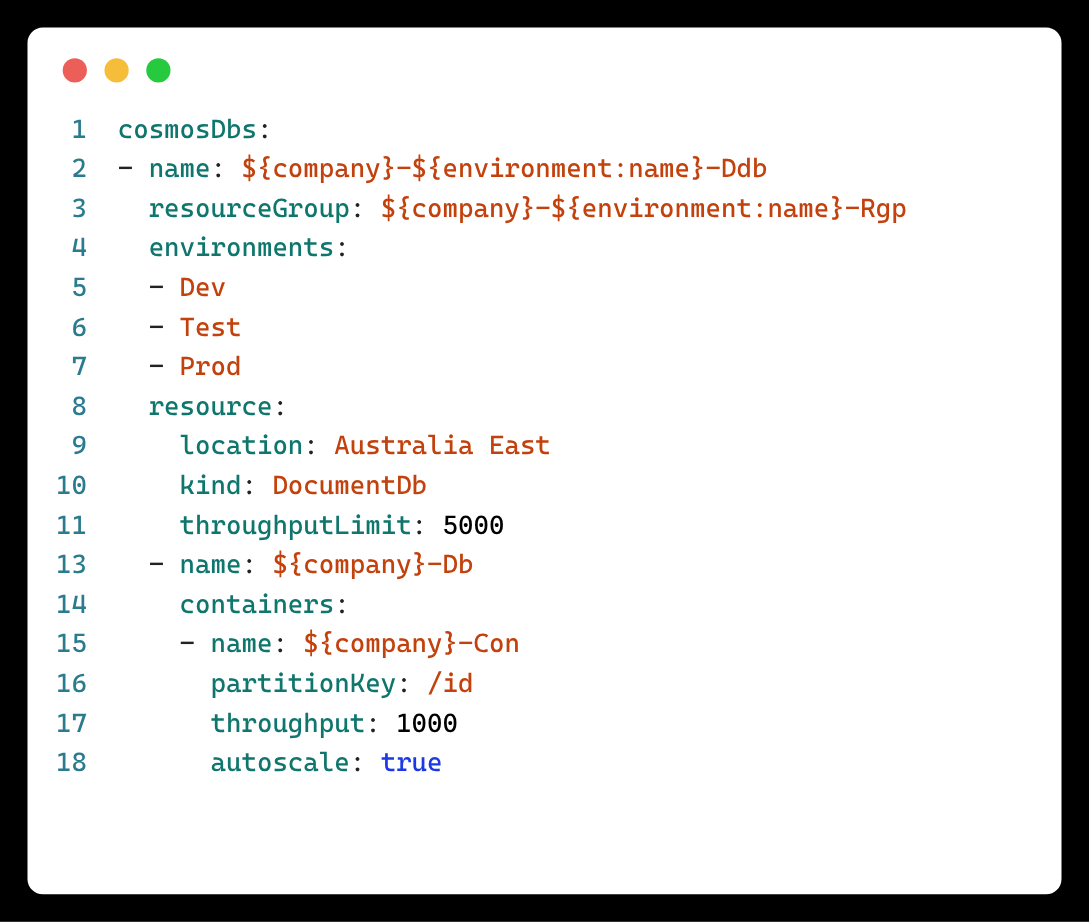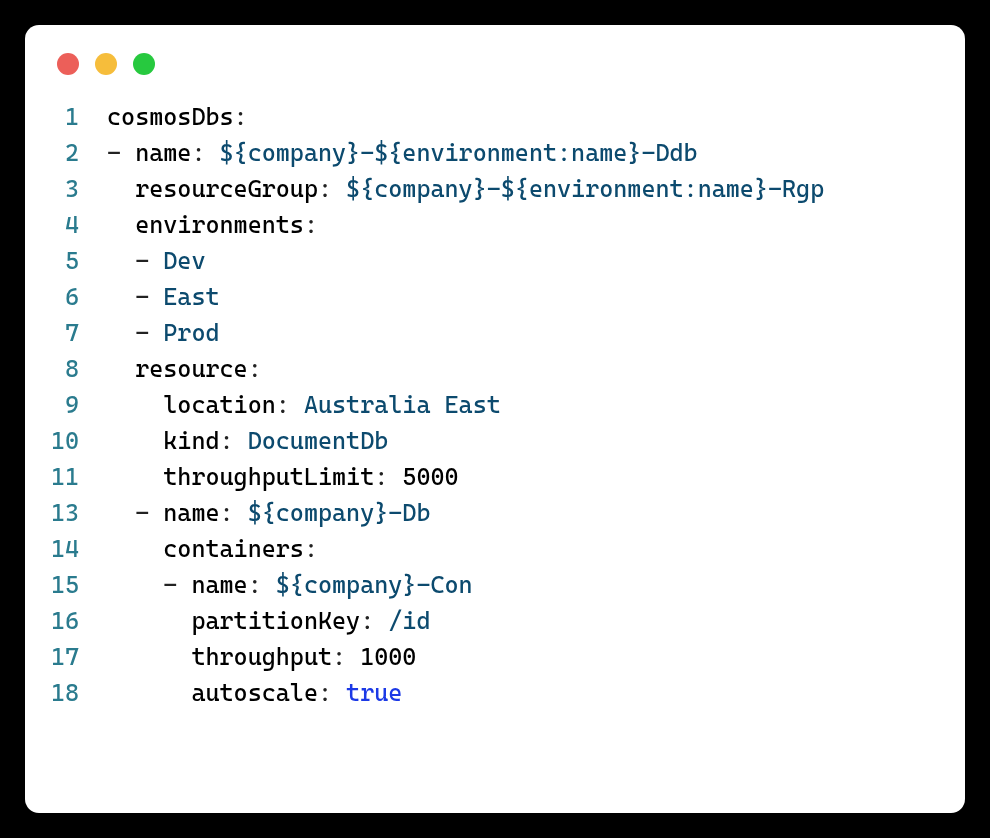--- a/index.html
+++ b/index.html
@@ -54,43 +54,43 @@
       text-align: right;
       padding-right: 28px;
       color: #2a7b8e;
       flex-shrink: 0;
       user-select: none;
       font-variant-numeric: tabular-nums;
     }
     .code-content {
       flex: 1;
     }
-    .tok-key { color: #000000; }
-    .tok-str { color: #0c4a6e; }
+    .tok-key { color: #0f766e; }
+    .tok-str { color: #c2410c; }
     .tok-num { color: #000000; }
     .tok-bool { color: #1c39e6; text-align: center; }
     .tok-punct { color: #222; }
     .tok-plain { color: #222; }
   </style>
 </head>
 <body>
 
 <div class="window">
   <div class="titlebar">
     <div class="dot dot-red"></div>
     <div class="dot dot-yellow"></div>
     <div class="dot dot-green"></div>
   </div>
   <div class="code-area" id="code-area">
       <div class="code-line"><span class="lineno">1</span><span class="code-content"><span class="tok-key">cosmosDbs</span><span class="tok-punct">:</span></span></div>
       <div class="code-line"><span class="lineno">2</span><span class="code-content"><span class="tok-plain">- </span><span class="tok-key">name</span><span class="tok-punct">: </span><span class="tok-str">${company}-${environment:name}-Ddb</span></span></div>
       <div class="code-line"><span class="lineno">3</span><span class="code-content"><span class="tok-plain">  </span><span class="tok-key">resourceGroup</span><span class="tok-punct">: </span><span class="tok-str">${company}-${environment:name}-Rgp</span></span></div>
       <div class="code-line"><span class="lineno">4</span><span class="code-content"><span class="tok-plain">  </span><span class="tok-key">environments</span><span class="tok-punct">:</span></span></div>
       <div class="code-line"><span class="lineno">5</span><span class="code-content"><span class="tok-plain">  - </span><span class="tok-str">Dev</span></span></div>
-      <div class="code-line"><span class="lineno">6</span><span class="code-content"><span class="tok-plain">  - </span><span class="tok-str">East</span></span></div>
+      <div class="code-line"><span class="lineno">6</span><span class="code-content"><span class="tok-plain">  - </span><span class="tok-str">Test</span></span></div>
       <div class="code-line"><span class="lineno">7</span><span class="code-content"><span class="tok-plain">  - </span><span class="tok-str">Prod</span></span></div>
       <div class="code-line"><span class="lineno">8</span><span class="code-content"><span class="tok-plain">  </span><span class="tok-key">resource</span><span class="tok-punct">:</span></span></div>
       <div class="code-line"><span class="lineno">9</span><span class="code-content"><span class="tok-plain">    </span><span class="tok-key">location</span><span class="tok-punct">: </span><span class="tok-str">Australia East</span></span></div>
       <div class="code-line"><span class="lineno">10</span><span class="code-content"><span class="tok-plain">    </span><span class="tok-key">kind</span><span class="tok-punct">: </span><span class="tok-str">DocumentDb</span></span></div>
       <div class="code-line"><span class="lineno">11</span><span class="code-content"><span class="tok-plain">    </span><span class="tok-key">throughputLimit</span><span class="tok-punct">: </span><span class="tok-num">5000</span></span></div>
       <div class="code-line"><span class="lineno">13</span><span class="code-content"><span class="tok-plain">  - </span><span class="tok-key">name</span><span class="tok-punct">: </span><span class="tok-str">${company}-Db</span></span></div>
       <div class="code-line"><span class="lineno">14</span><span class="code-content"><span class="tok-plain">    </span><span class="tok-key">containers</span><span class="tok-punct">:</span></span></div>
       <div class="code-line"><span class="lineno">15</span><span class="code-content"><span class="tok-plain">    - </span><span class="tok-key">name</span><span class="tok-punct">: </span><span class="tok-str">${company}-Con</span></span></div>
       <div class="code-line"><span class="lineno">16</span><span class="code-content"><span class="tok-plain">      </span><span class="tok-key">partitionKey</span><span class="tok-punct">: </span><span class="tok-str">/id</span></span></div>
       <div class="code-line"><span class="lineno">17</span><span class="code-content"><span class="tok-plain">      </span><span class="tok-key">throughput</span><span class="tok-punct">: </span><span class="tok-num">1000</span></span></div>

